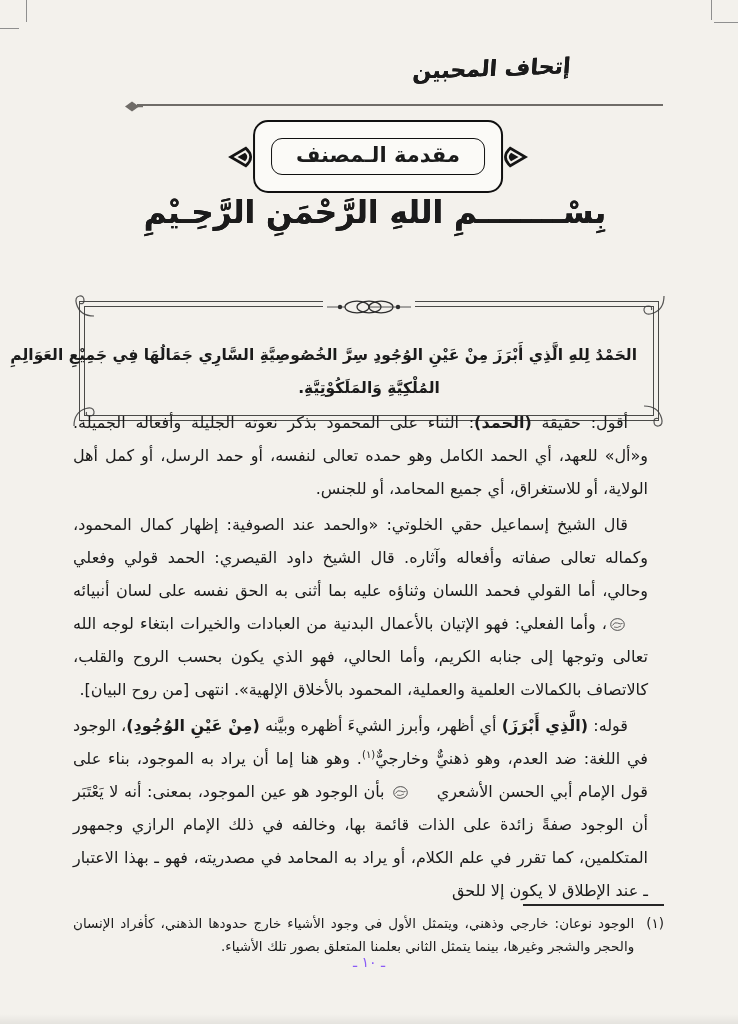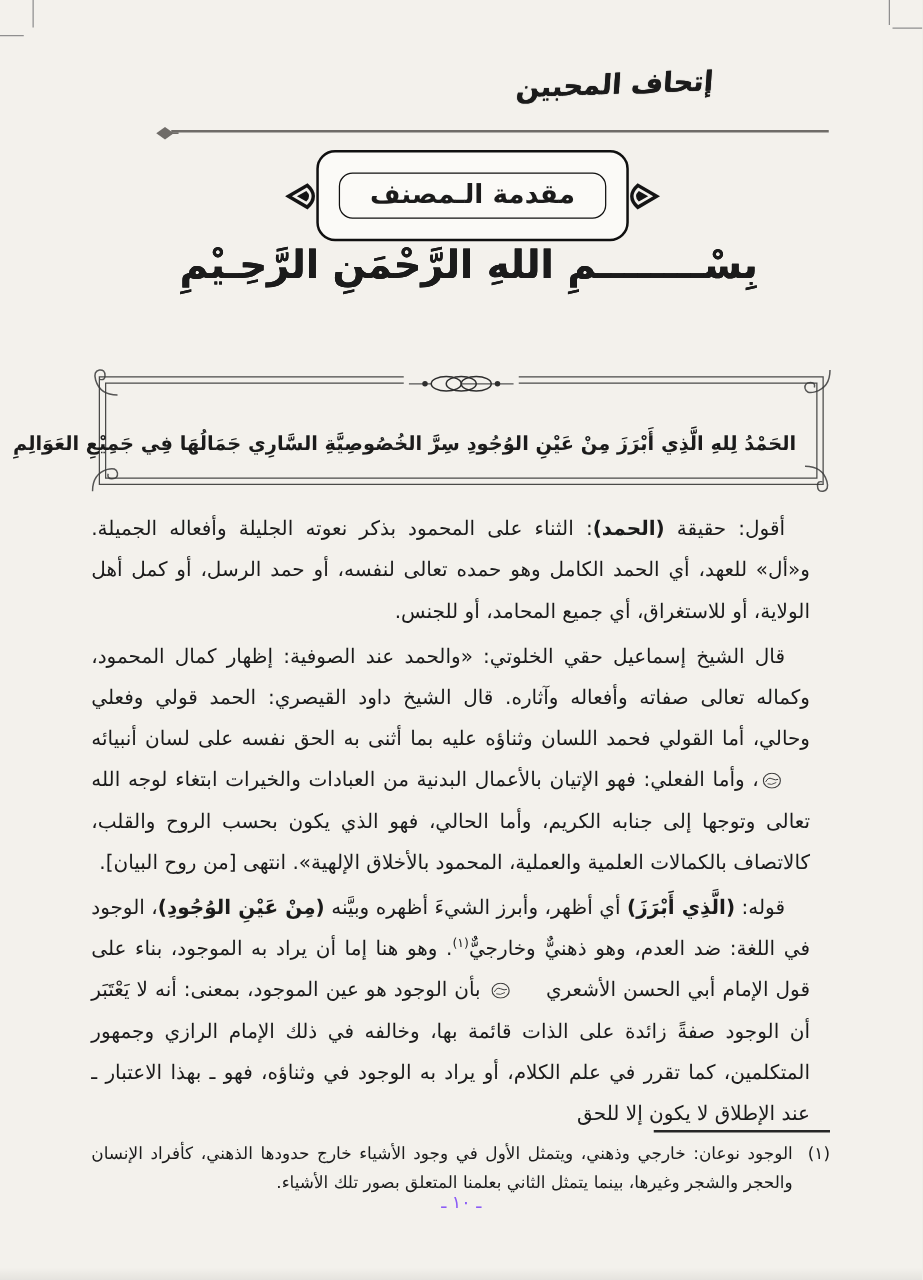--- a/index.html
+++ b/index.html
@@ -165,36 +165,37 @@
         <svg width="22" height="22" viewBox="0 0 22 22">
             <path d="M1 21 Q1 7 13 3.5 Q20 1.5 21 6.5 Q21.5 11 16.5 11 Q12.5 11 13.5 7" fill="none" stroke="#3a3a3a" stroke-width="1.2"></path>
           </svg>
       </span>
       <span class="corner c-br">
         <svg width="22" height="22" viewBox="0 0 22 22">
             <path d="M1 21 Q1 7 13 3.5 Q20 1.5 21 6.5 Q21.5 11 16.5 11 Q12.5 11 13.5 7" fill="none" stroke="#3a3a3a" stroke-width="1.2"></path>
           </svg>
       </span>
       <div class="hamd-line">الحَمْدُ لِلهِ الَّذِي أَبْرَزَ مِنْ عَيْنِ الوُجُودِ سِرَّ الخُصُوصِيَّةِ السَّارِي جَمَالُهَا فِي جَمِيْعِ العَوَالِمِ</div>
+      <div class="hamd-line">المُلْكِيَّةِ وَالمَلَكُوْتِيَّةِ.</div>
     </div>
   </div>
 
   <div class="body-text">
 
   <p class="para"><span>أقول: حقيقة </span><span class="bold">(الحمد)</span><span>: الثناء على المحمود بذكر نعوته الجليلة وأفعاله الجميلة. و«أل» للعهد، أي الحمد الكامل وهو حمده تعالى لنفسه، أو حمد الرسل، أو كمل أهل الولاية، أو للاستغراق، أي جميع المحامد، أو للجنس.</span></p>
       <p class="para"><span>قال الشيخ إسماعيل حقي الخلوتي: «والحمد عند الصوفية: إظهار كمال المحمود، وكماله تعالى صفاته وأفعاله وآثاره. قال الشيخ داود القيصري: الحمد قولي وفعلي وحالي، أما القولي فحمد اللسان وثناؤه عليه بما أثنى به الحق نفسه على لسان أنبيائه </span><span class="seal"><svg width="15" height="13" viewBox="0 0 15 13">
             <ellipse cx="7.5" cy="6.5" rx="6.8" ry="5.9" fill="none" stroke="#3d3d3d" stroke-width="0.9"></ellipse>
             <path d="M2.5 7.5 Q4.5 3.5 7.5 5 T12.5 5.5" fill="none" stroke="#3d3d3d" stroke-width="0.8"></path>
             <path d="M4 9 Q7 10.5 11 8" fill="none" stroke="#3d3d3d" stroke-width="0.7"></path>
           </svg></span><span>، وأما الفعلي: فهو الإتيان بالأعمال البدنية من العبادات والخيرات ابتغاء لوجه الله تعالى وتوجها إلى جنابه الكريم، وأما الحالي، فهو الذي يكون بحسب الروح والقلب، كالاتصاف بالكمالات العلمية والعملية، المحمود بالأخلاق الإلهية». انتهى [من روح البيان].</span></p>
       <p class="para"><span>قوله: </span><span class="bold">(الَّذِي أَبْرَزَ)</span><span> أي أظهر، وأبرز الشيءَ أظهره وبيَّنه </span><span class="bold">(مِنْ عَيْنِ الوُجُودِ)</span><span>، الوجود في اللغة: ضد العدم، وهو ذهنيٌّ وخارجيٌّ</span><span class="fn-ref">(١)</span><span>. وهو هنا إما أن يراد به الموجود، بناء على قول الإمام أبي الحسن الأشعري </span><span class="seal"><svg width="15" height="13" viewBox="0 0 15 13">
             <ellipse cx="7.5" cy="6.5" rx="6.8" ry="5.9" fill="none" stroke="#3d3d3d" stroke-width="0.9"></ellipse>
             <path d="M2.5 7.5 Q4.5 3.5 7.5 5 T12.5 5.5" fill="none" stroke="#3d3d3d" stroke-width="0.8"></path>
             <path d="M4 9 Q7 10.5 11 8" fill="none" stroke="#3d3d3d" stroke-width="0.7"></path>
-          </svg></span><span> بأن الوجود هو عين الموجود، بمعنى: أنه لا يَعْتَبَر أن الوجود صفةً زائدة على الذات قائمة بها، وخالفه في ذلك الإمام الرازي وجمهور المتكلمين، كما تقرر في علم الكلام، أو يراد به الوجود في وثناؤه، فهو ـ بهذا الاعتبار ـ عند الإطلاق لا يكون إلا للحق</span></p>
+          </svg></span><span> بأن الوجود هو عين الموجود، بمعنى: أنه لا يَعْتَبَر أن الوجود صفةً زائدة على الذات قائمة بها، وخالفه في ذلك الإمام الرازي وجمهور المتكلمين، كما تقرر في علم الكلام، أو يراد به المحامد في مصدريته، فهو ـ بهذا الاعتبار ـ عند الإطلاق لا يكون إلا للحق</span></p>
     </div>
 
   <div class="body-text" style="top:auto;bottom:66px;">
     <div class="footnote-sep"></div>
     <div class="footnote">
       <span class="fn-marker">(١)</span>
       <span class="fn-text">الوجود نوعان: خارجي وذهني، ويتمثل الأول في وجود الأشياء خارج حدودها الذهني، كأفراد الإنسان والحجر والشجر وغيرها، بينما يتمثل الثاني بعلمنا المتعلق بصور تلك الأشياء.</span>
     </div>
   </div>
 

